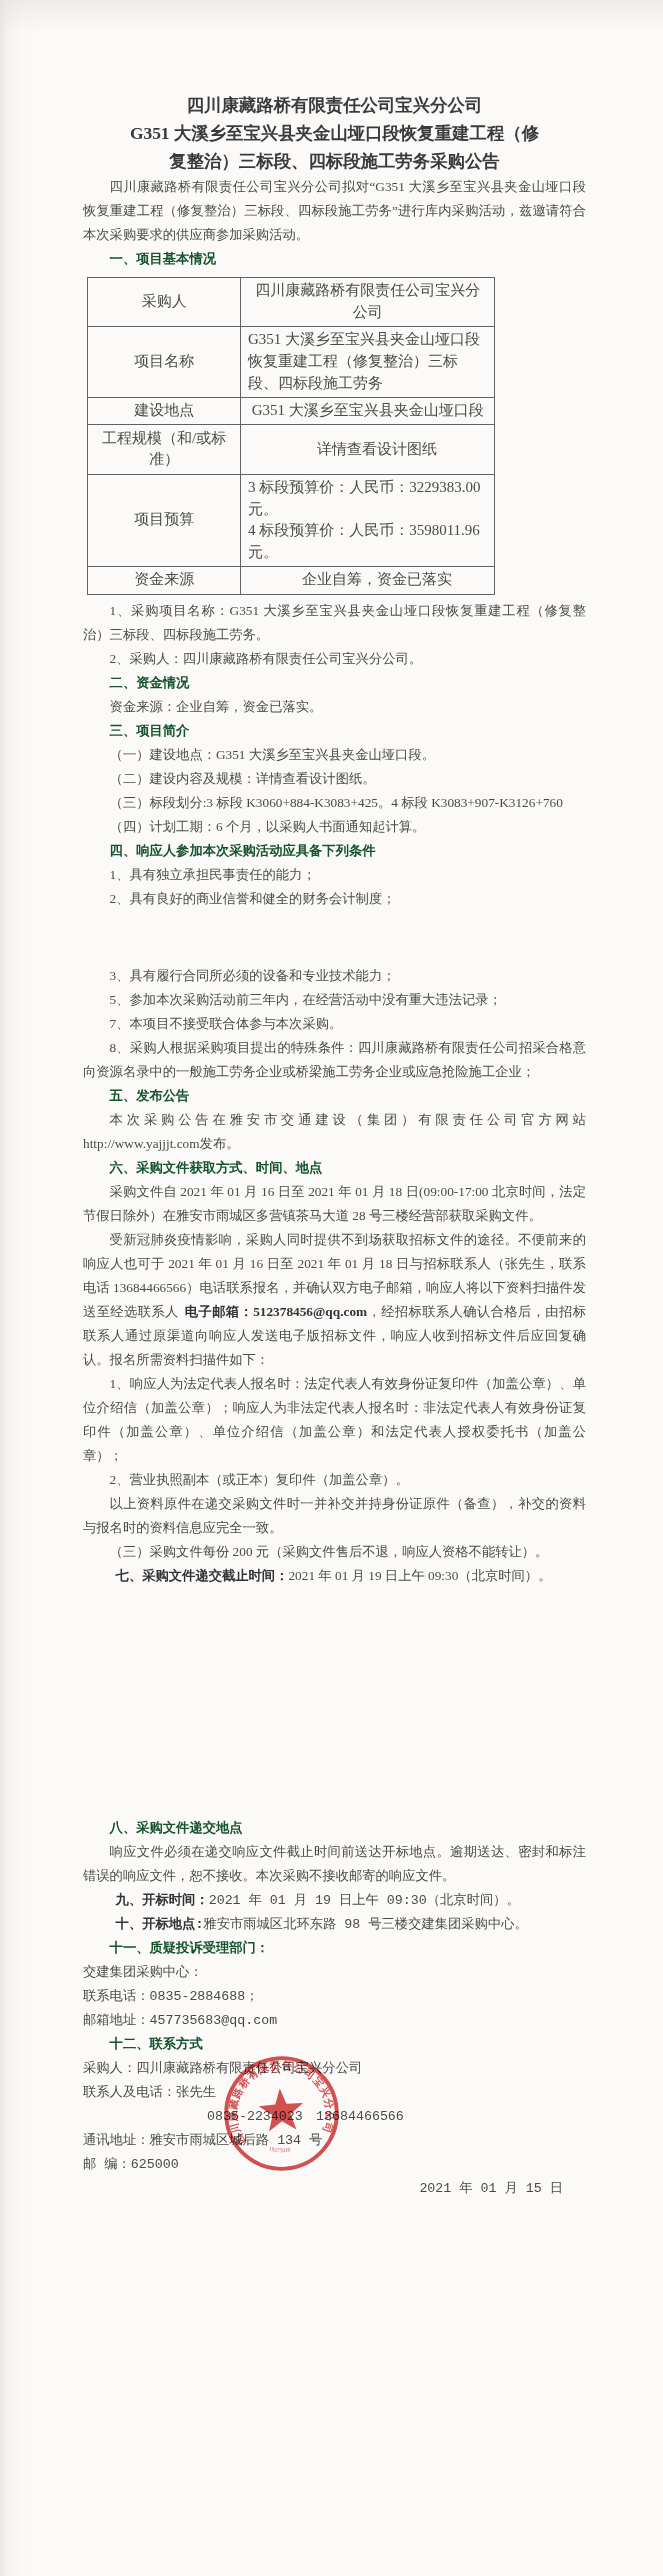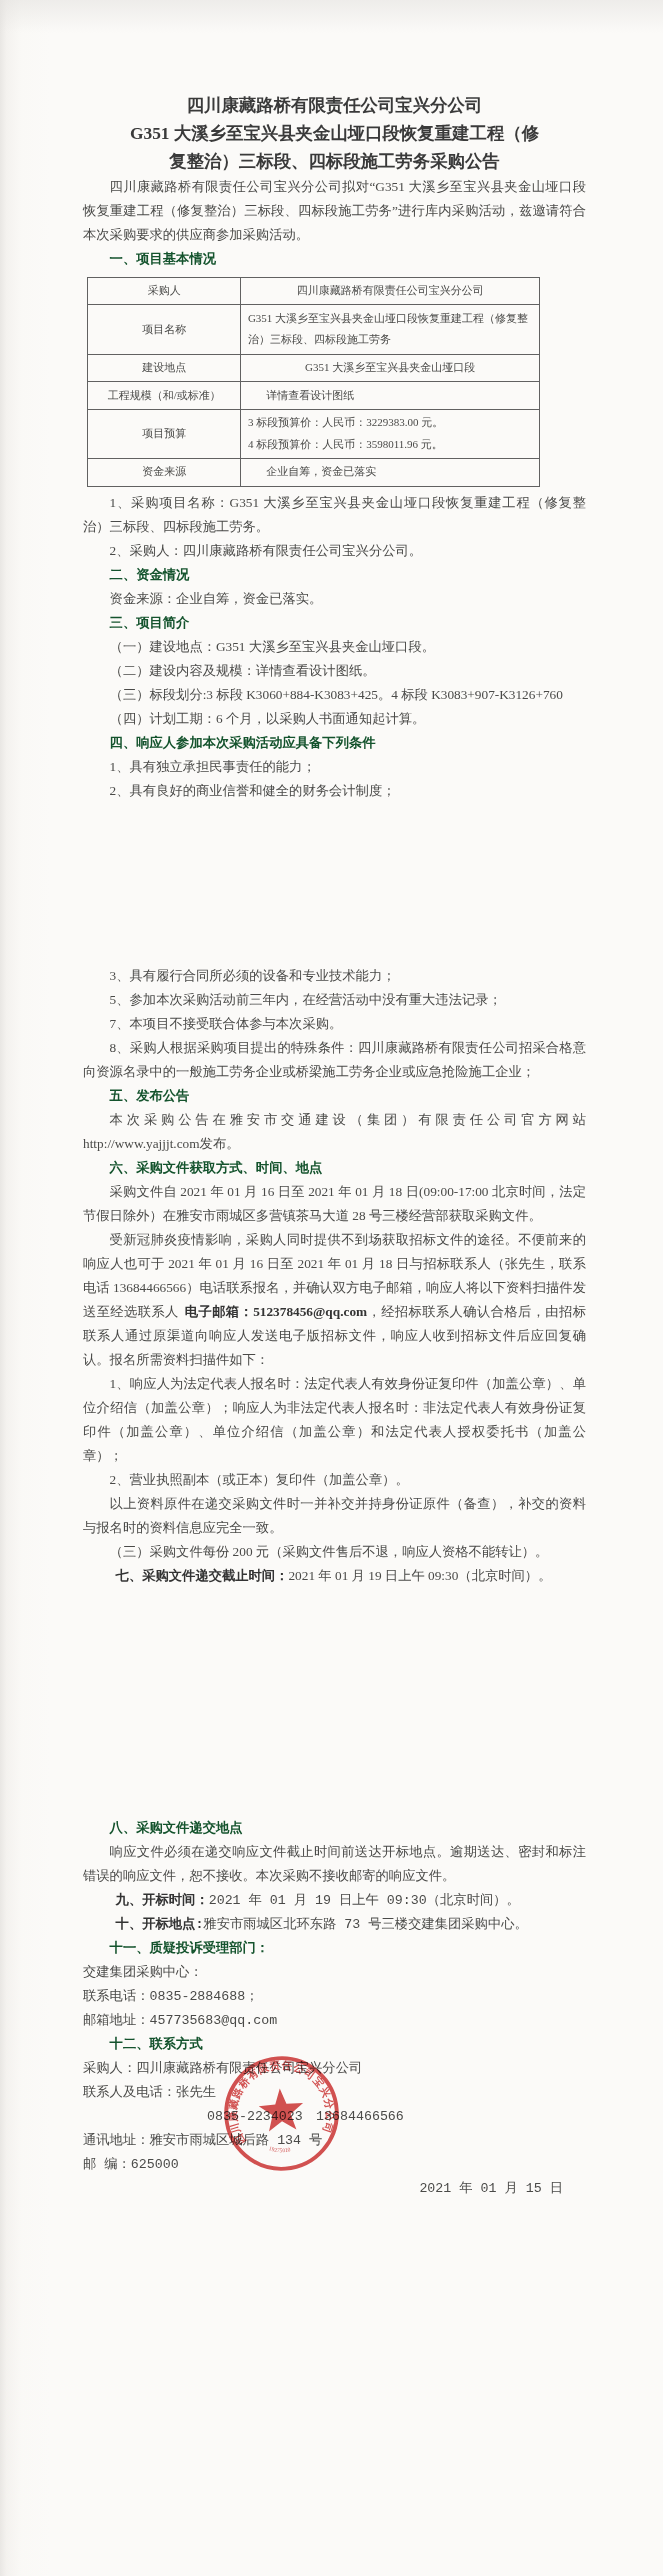--- a/index.html
+++ b/index.html
@@ -14,26 +14,26 @@
   .scan-shade{position:absolute;left:0;top:0;width:664px;height:2576px;pointer-events:none;
     background:linear-gradient(to bottom,rgba(225,223,220,.5) 0,rgba(251,250,248,0) 33px);}
   .page{position:absolute;left:83px;width:503px;font-size:13.3px;line-height:24px;text-align:justify;}
   .page p{margin:0;}
   .indent{text-indent:2em;}
   .bold{font-weight:bold;color:#333;margin-left:6px;}
   .head{font-weight:bold;color:#14532d;text-indent:2em;}
   .title{ text-align:center;font-size:17.4px;line-height:28px;font-weight:bold;color:#3a3a3a;margin:0;}
   .u{text-underline-offset:3.3px;}
   .mt8{margin-top:6.6px;} .mt4{margin-top:3.3px;}
-  table.info{border-collapse:collapse;width:453px;margin:5.8px 0 4.1px 4.1px;font-size:11px;line-height:21.6px;}
+  table.info{border-collapse:collapse;width:408px;margin:5.8px 0 4.1px 4.1px;font-size:15px;line-height:21.6px;}
   table.info td{border:1.2px solid #616161;padding:2.5px 6.6px;vertical-align:middle;color:#4a4a48;}
   td.lbl{width:139px;text-align:center;}
   td.val{text-align:left;padding-left:11.6px;}
   td.val.center{text-align:center;padding-left:6.6px;}
-  td.val.pad{padding-left:25px;}
+  td.val.pad{padding-left:25px;text-align:center;}
   .phone-line{padding-left:124px;}
   .date-line{text-align:right;padding-right:23px;margin-top:11.6px;}
   .stamp{position:absolute;left:221px;top:2053px;width:121px;height:121px;
     opacity:.88;mix-blend-mode:multiply;transform:rotate(-4deg);}
 </style>
 </head>
 <body>
 
 <div class="scan-shade"></div>
 
@@ -113,21 +113,21 @@
   <p class="indent">（三）采购文件每份 200 元（采购文件售后不退，响应人资格不能转让）。</p>
 
   <p class="indent"><span class="bold">七、采购文件递交截止时间：</span><span>2021 年 01 月 19 日上午 09:30（北京时间）。</span></p>
 </div>
 
 <div class="page" style="top:1817px;font-family:Liberation Mono, monospace;">
   <p class="head">八、采购文件递交地点</p>
   <p class="indent">响应文件必须在递交响应文件截止时间前送达开标地点。逾期送达、密封和标注错误的响应文件，恕不接收。本次采购不接收邮寄的响应文件。</p>
 
   <p class="indent"><span class="bold">九、开标时间：</span><span>2021 年 01 月 19 日上午 09:30（北京时间）。</span></p>
-  <p class="indent"><span class="bold">十、开标地点:</span><span>雅安市雨城区北环东路 73 号三楼交建集团采购中心。</span></p>
+  <p class="indent"><span class="bold">十、开标地点:</span><span>雅安市雨城区北环东路 98 号三楼交建集团采购中心。</span></p>
 
   <p class="head">十一、质疑投诉受理部门：</p>
   <p>交建集团采购中心：</p>
   <p>联系电话：0835-2884688；</p>
   <p>邮箱地址：457735683@qq.com</p>
 
   <p class="head">十二、联系方式</p>
   <p>采购人：四川康藏路桥有限责任公司宝兴分公司</p>
   <p>联系人及电话：张先生</p>
   <p class="phone-line">0835-2234023　13684466566</p>

